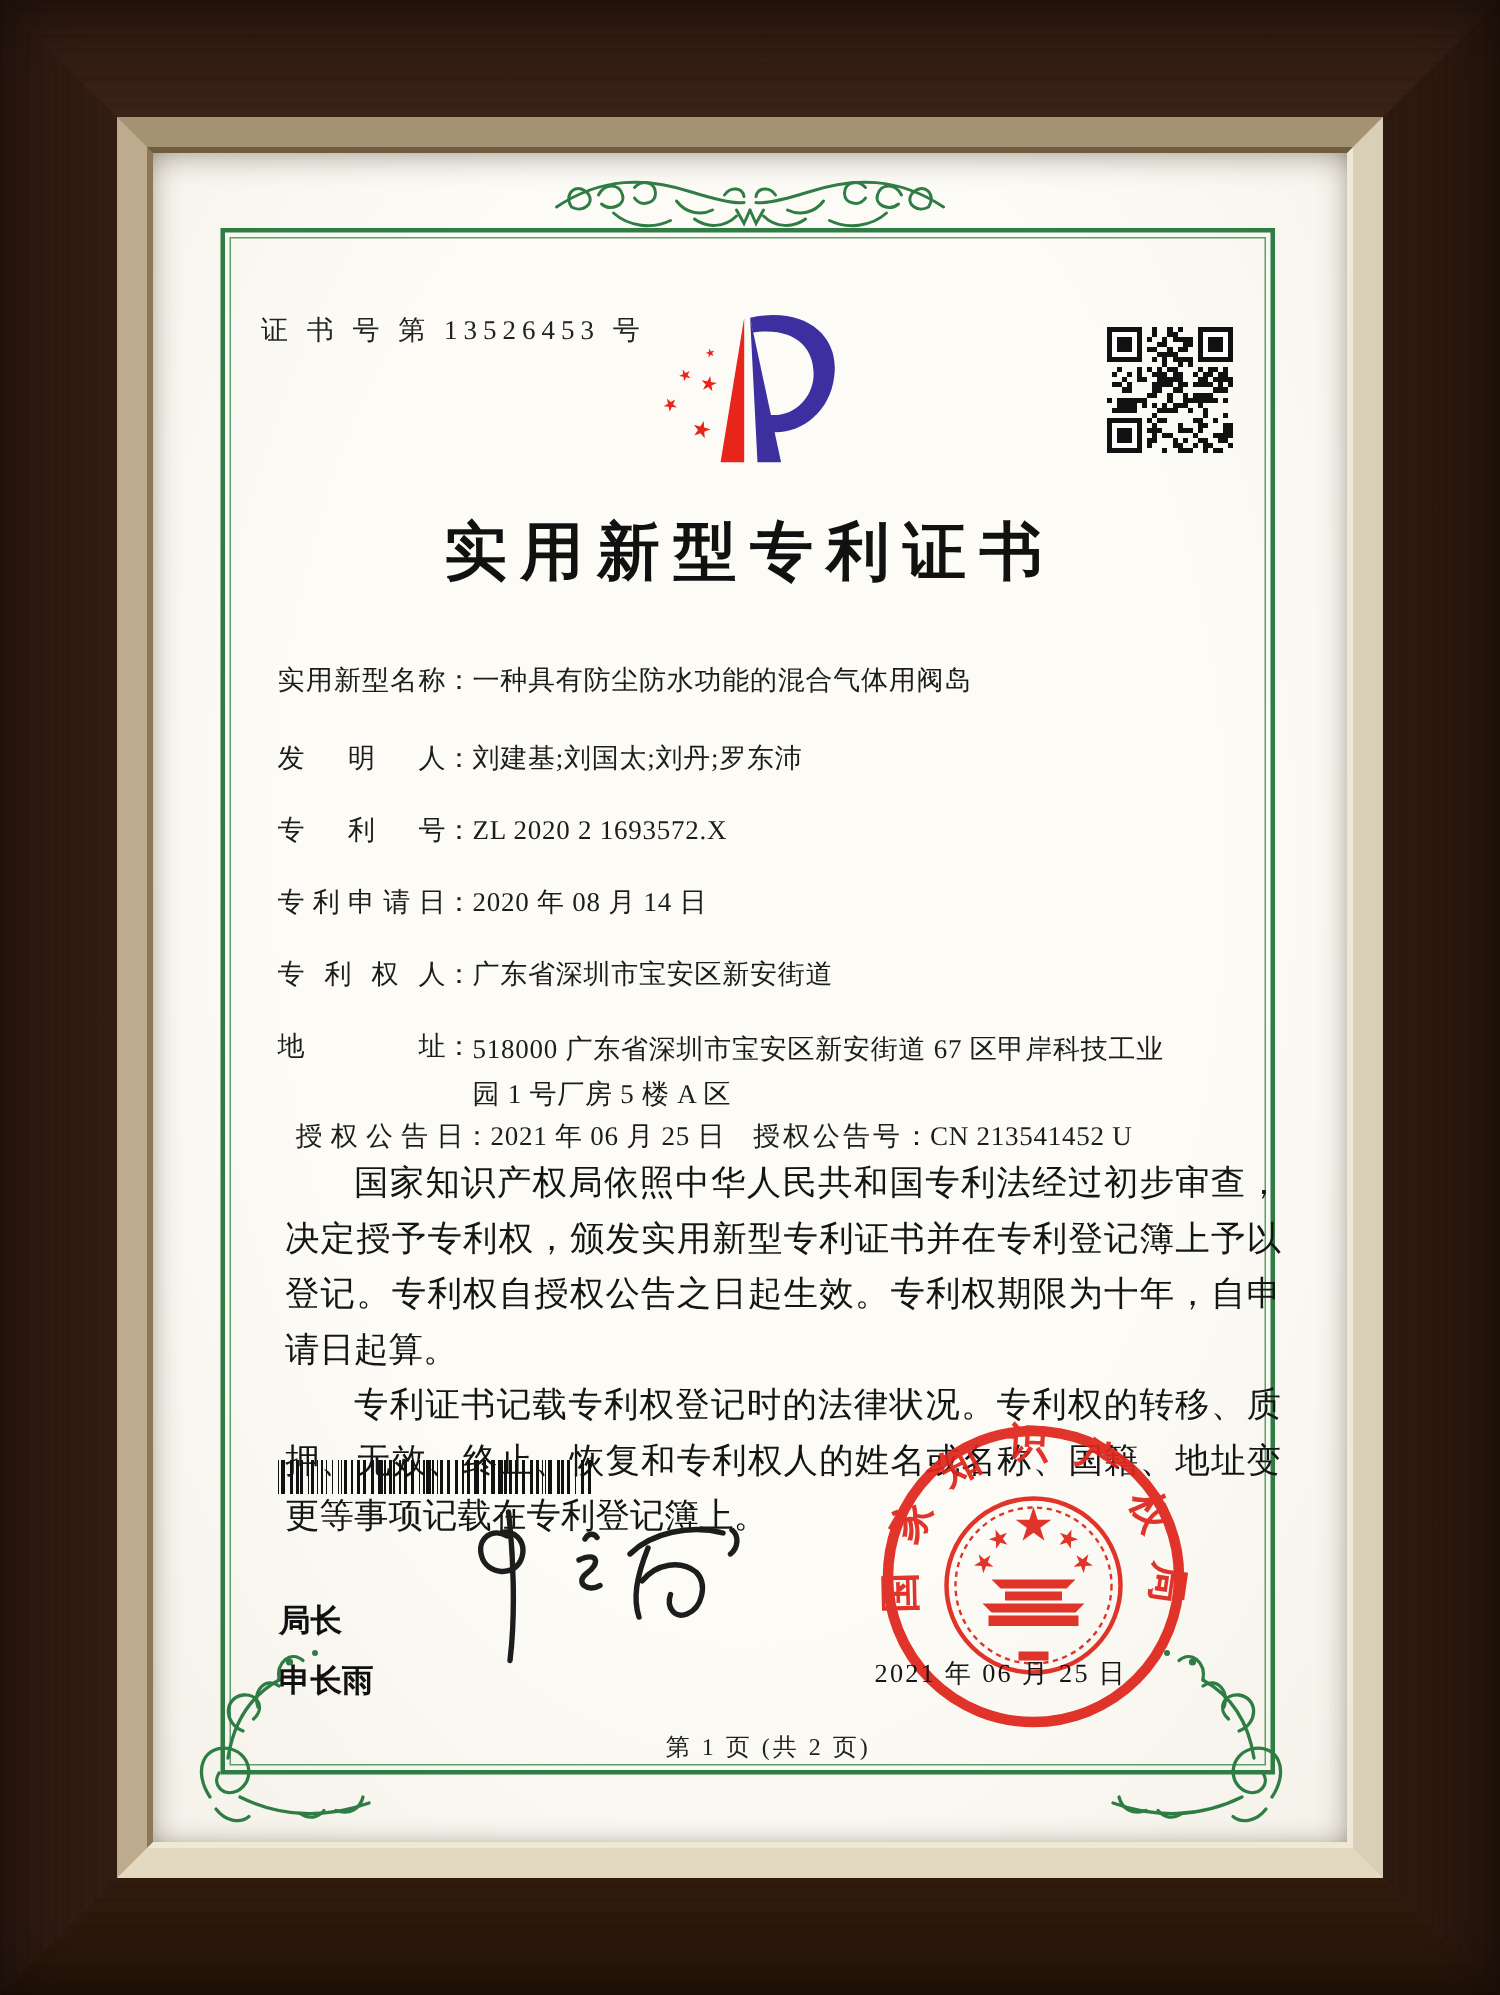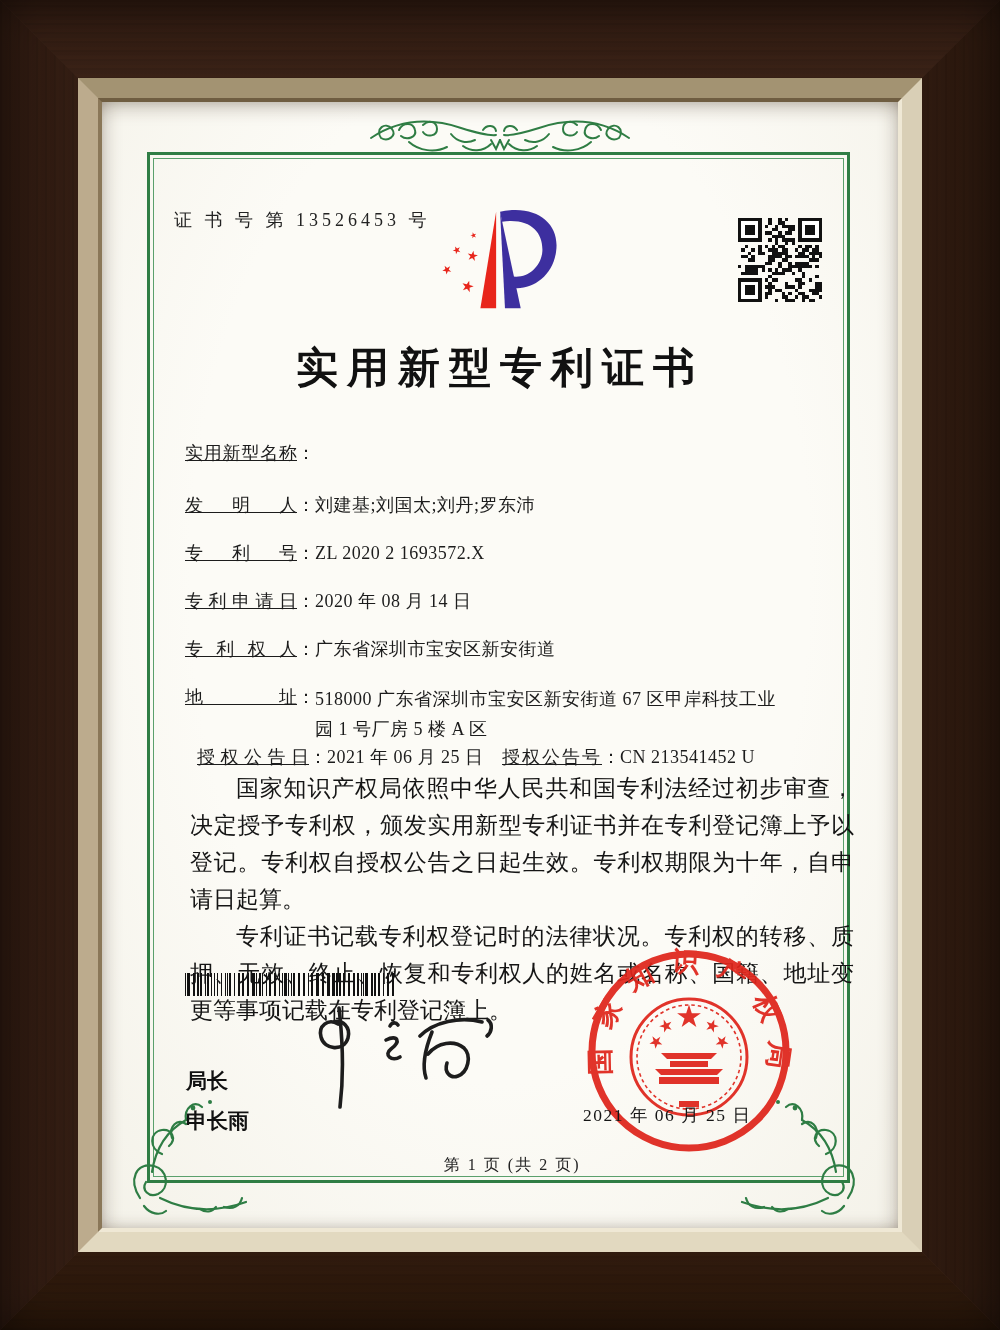--- a/index.html
+++ b/index.html
@@ -37,21 +37,21 @@
   .orn-br{right:26px;top:976px;transform:scaleX(-1);}
 
   
   .cert-number{position:absolute;left:72px;top:106px;font-size:18px;letter-spacing:4px;color:#222;}
   .logo{position:absolute;left:338px;top:98px;width:128px;height:118px;}
   .qr{position:absolute;left:636px;top:116px;width:84px;height:84px;}
   .title{position:absolute;left:0;top:238px;width:100%;text-align:center;font-size:42px;font-weight:600;letter-spacing:9px;color:#111;}
 
   .fields{position:absolute;left:83px;top:334px;right:44px;font-size:18px;color:#1c1c1c;}
   .f-row{position:absolute;left:0;display:flex;line-height:27px;}
-  .f-label{display:inline-block;width:112px;text-align:justify;text-align-last:justify;flex:none;text-decoration:underline;}
+  .f-label{display:inline-block;width:112px;text-align:justify;text-align-last:justify;flex:none;}
   .f-colon{flex:none;}
   .f-value{letter-spacing:.5px;}
   .row-name{top:4px;}
   .row-inventor{top:56px;}
   .row-patno{top:104px;}
   .row-filing{top:152px;}
   .row-patentee{top:200px;}
   .row-address{top:248px;}
   .row-address .f-value{max-width:478px;line-height:30px;}
   .row-grant{top:308px;}
@@ -378,20 +378,21 @@
           <rect x="6.72" y="67.2" width="10.08" height="10.08" fill="#111"></rect>
         </svg>
     </div>
 
     <div class="title">实用新型专利证书</div>
 
     <div class="fields">
       <div class="f-row row-name">
         <span class="f-label">实用新型名称</span>
           <span class="f-colon">：</span>
+        <span class="f-value">一种具有防尘防水功能的混合气体用阀岛</span>
       </div>
       <div class="f-row row-inventor">
         <span class="f-label">发明人</span>
           <span class="f-colon">：</span>
         <span class="f-value">刘建基;刘国太;刘丹;罗东沛</span>
       </div>
       <div class="f-row row-patno">
         <span class="f-label">专利号</span>
           <span class="f-colon">：</span>
         <span class="f-value">ZL 2020 2 1693572.X</span>

